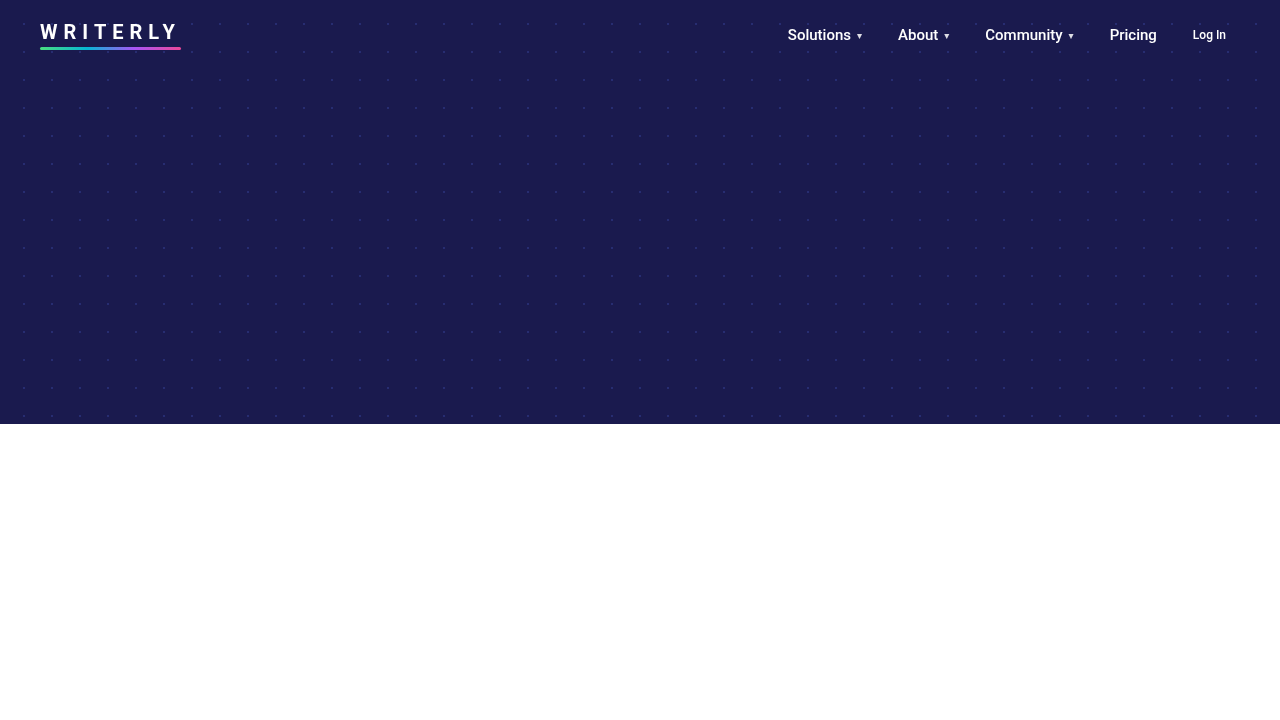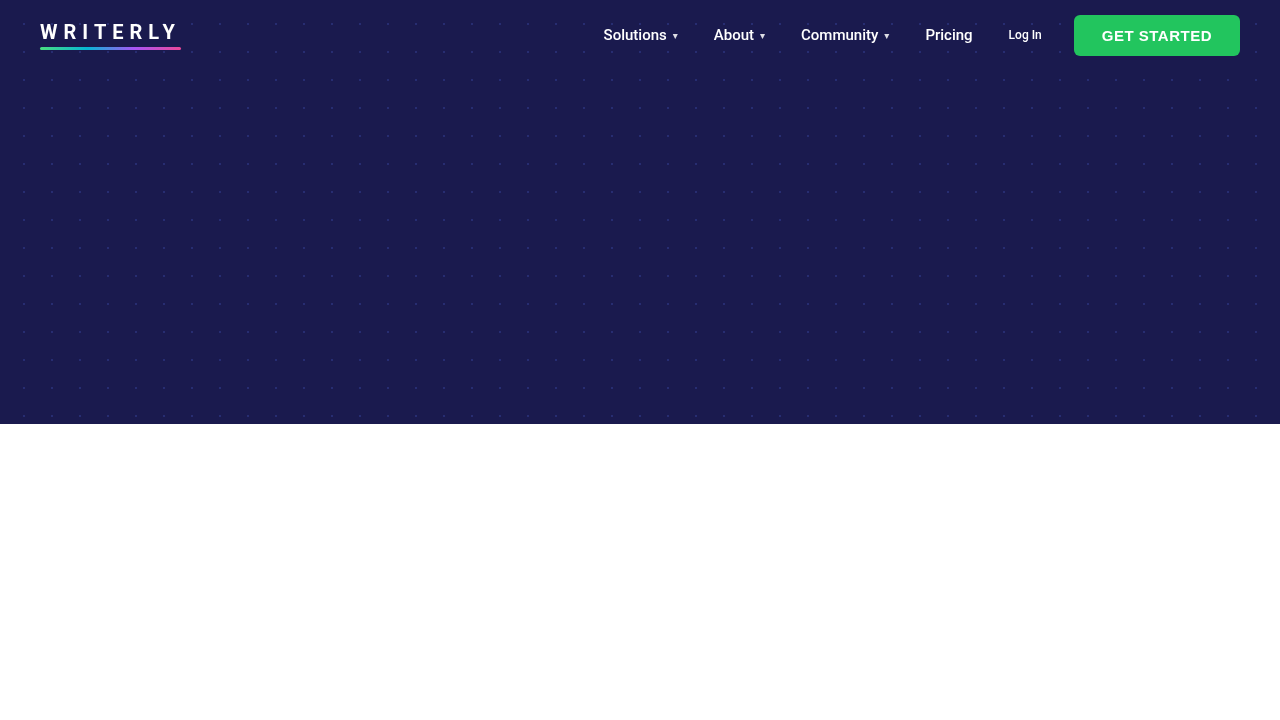--- a/index.html
+++ b/index.html
@@ -152,19 +152,18 @@
       </a>
 
       <a class="nav-item">
         <span>Pricing</span>
       </a>
 
       <a class="nav-item nav-login">
         <span>Log In</span>
       </a>
 
-      <button class="get-started-btn">GET STARTED</button>
     </div>
 
   </nav>
 </div>
 
 <div class="bottom-section"></div>
 
 </body></html>

